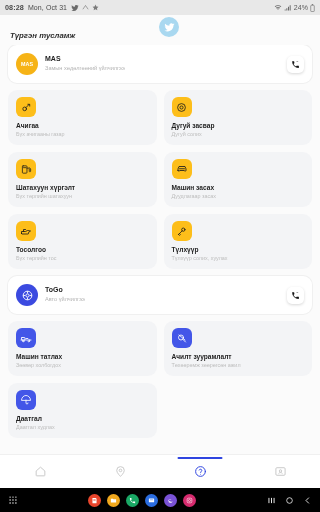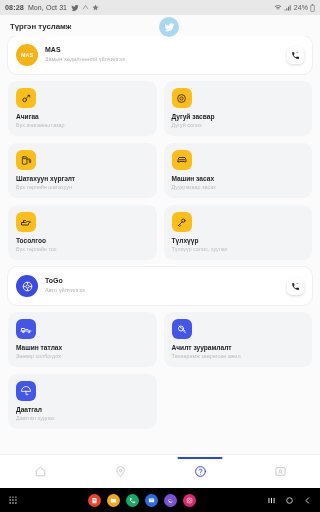--- a/index.html
+++ b/index.html
@@ -34,24 +34,25 @@
   .sb-date { font-size: 7px; color:#4a4a4a; }
   .sb-icons { display:flex; align-items:center; gap:3px; }
   .sb-spacer { flex:1; }
   .sb-right { display:flex; align-items:center; gap:2px; font-size:7px; color:#5a5a5a;}
   .glyph { display:inline-block; line-height:1; }
 
   
   .header {
     flex: 0 0 auto;
     background:#fbfbfb;
-    padding: 7px 10px 5px 10px;
+    padding: 16px 10px 5px 10px;
     font-size: 7.8px;
     font-weight: 700;
     color: #2d2d2d;
+    font-style: italic;
   }
 
   
   .content {
     flex: 1 1 auto;
     overflow: hidden;
     padding: 0 8px;
     background: #fbfbfb;
   }
 

